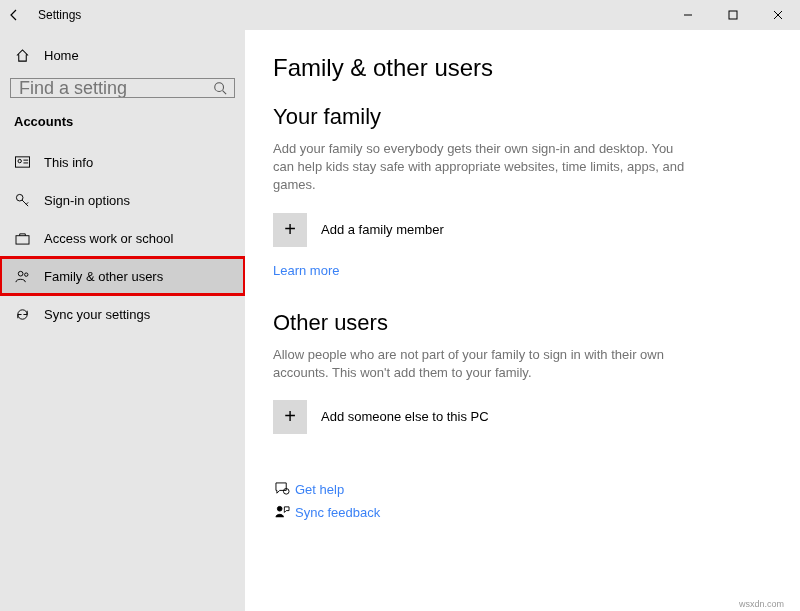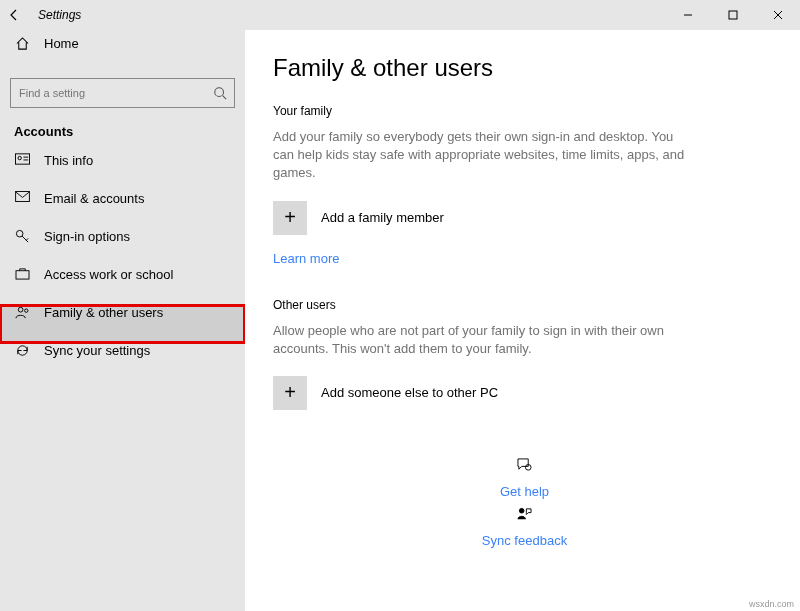--- a/index.html
+++ b/index.html
@@ -18,21 +18,20 @@
     width: 800px;
     height: 611px;
     position: relative;
   }
   .titlebar {
     height: 30px;
     background: #e6e6e6;
     display: flex;
     align-items: center;
     position: relative;
-    font-style: italic;
   }
   .back-btn {
     width: 28px;
     display:flex;
     justify-content:center;
     align-items:center;
     height:30px;
     font-size:16px;
   }
   .title-text {
@@ -60,43 +59,43 @@
   }
   .sidebar {
     width: 245px;
     background: #e6e6e6;
     display:flex;
     flex-direction:column;
     padding-top: 6px;
   }
   .home-row, .nav-item {
     display:flex;
-    align-items:flex-start;
+    align-items:center;
     height: 38px;
     padding: 0 14px;
     gap: 14px;
     font-size: 13px;
     color:#000;
   }
   .nav-item .icon, .home-row .icon {
     width:16px;
     display:flex;
     align-items:center;
     justify-content:center;
   }
   .search-wrap {
     margin: 4px 10px 10px 10px;
   }
   .search {
     width: 100%;
-    height: 30px;
+    height: 20px;
     border: 1px solid #888;
     background: #e6e6e6;
     padding: 0 32px 0 8px;
-    font-size: 11px;
+    font-size: 18px;
     outline:none;
   }
   .search-icon-pos {
     position: relative;
   }
   .search-glass {
     position:absolute;
     right:8px;
     top:50%;
     transform:translateY(-50%);
@@ -120,21 +119,21 @@
     background:#fff;
     padding: 24px 24px 24px 28px;
     overflow:auto;
   }
   .page-title {
     font-size: 24px;
     font-weight: 400;
     margin-bottom: 22px;
   }
   .sub-title {
-    font-size: 12px;
+    font-size: 22px;
     font-weight: 400;
     margin-bottom: 10px;
   }
   .desc {
     font-size: 13px;
     color:#737373;
     line-height:1.4;
     max-width: 420px;
     margin-bottom: 18px;
   }
@@ -156,36 +155,35 @@
     font-weight:300;
   }
   .link {
     color:#3b82f6;
     font-size:13px;
   }
   .spacer-md { height: 32px; }
   .help-row {
     display:flex;
     align-items:center;
-    gap: 12px;
+    gap: 4px;
     margin-top: 8px;
-    flex-direction: column;
   }
   .help-row .hicon {
     width:18px;
     display:flex;
     align-items:center;
     justify-content:center;
     font-size:14px;
   }
   svg { display:block; }
   .watermark {
     position:absolute;
     bottom:2px;
-    right:6px;
+    right:16px;
     font-size:9px;
     color:#999;
   }
 </style>
 </head>
 <body>
 
 <div class="window">
   <div class="titlebar">
     <div class="back-btn">
@@ -242,29 +240,20 @@
           <svg width="15" height="12" viewBox="0 0 16 12">
               <rect x="0.5" y="0.5" width="15" height="11" stroke="#000" fill="none"></rect>
               <circle cx="5" cy="5" r="1.8" stroke="#000" fill="none"></circle>
               <line x1="9" y1="4" x2="14" y2="4" stroke="#000"></line>
               <line x1="9" y1="7" x2="14" y2="7" stroke="#000"></line>
             </svg>
         </span>
         <span>This info</span>
       </div>
 
-      <div class="nav-item">
-        <span class="icon">
-          <svg width="15" height="11" viewBox="0 0 16 12">
-              <rect x="0.5" y="0.5" width="15" height="11" stroke="#000" fill="none"></rect>
-              <path d="M0.5 1 L8 7 L15.5 1" stroke="#000" fill="none"></path>
-            </svg>
-        </span>
-        <span>Email &amp; accounts</span>
-      </div>
 
       <div class="nav-item">
         <span class="icon">
           <svg width="15" height="15" viewBox="0 0 16 16">
               <circle cx="5" cy="5" r="3.5" stroke="#000" fill="none"></circle>
               <line x1="7.5" y1="7.5" x2="14" y2="14" stroke="#000"></line>
               <line x1="12" y1="12" x2="14" y2="10" stroke="#000"></line>
             </svg>
         </span>
         <span>Sign-in options</span>
@@ -317,21 +306,21 @@
 
       <div class="link">Learn more</div>
 
       <div class="spacer-md"></div>
 
       <h2 class="sub-title">Other users</h2>
       <p class="desc">Allow people who are not part of your family to sign in with their own accounts. This won't add them to your family.</p>
 
       <div class="add-row">
         <div class="add-btn">+</div>
-        <span>Add someone else to other PC</span>
+        <span>Add someone else to this PC</span>
       </div>
 
       <div style="height:24px"></div>
 
       <div class="help-row">
         <span class="hicon">
           <svg width="15" height="14" viewBox="0 0 16 15">
               <path d="M1 1 H12 V9 H5 L2 12 V9 H1 Z" stroke="#000" fill="none"></path>
               <circle cx="12" cy="10" r="3" stroke="#000" fill="none"></circle>
             </svg>

